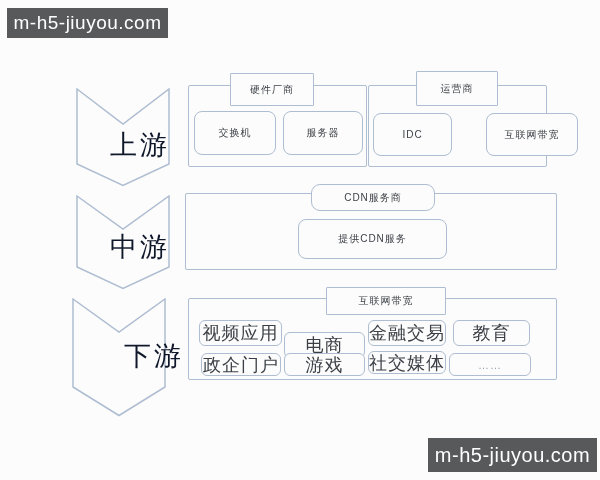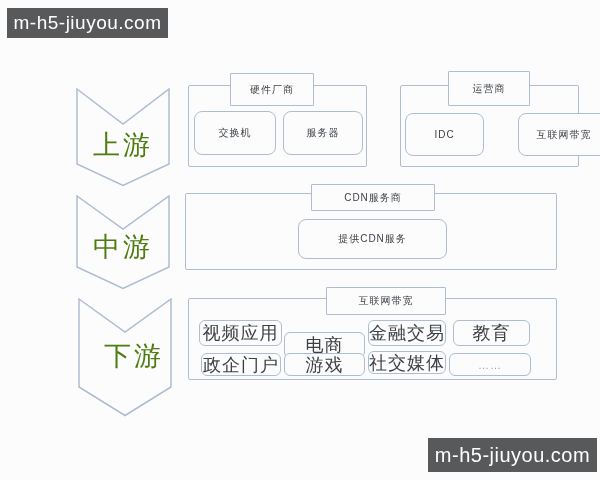--- a/index.html
+++ b/index.html
@@ -39,25 +39,25 @@
   .stage svg { position: absolute; left: 0; top: 0; display: block; }
   .stage polygon {
     fill: var(--background);
     stroke: var(--border);
     stroke-width: 1.5;
     stroke-linejoin: miter;
   }
   .stage-label {
     position: absolute;
     left: 0; right: 0;
-    text-align: center;
+    text-align: right;
     font-size: 27px;
     line-height: 30px;
     letter-spacing: 3px;
-    color: #4d7c0f;
+    color: #0f172a;
     font-weight: 500;
     z-index: 1;
   }
 
   .group {
     position: absolute;
     border: 1px solid var(--border);
     border-radius: 2px;
   }
   .group-title {
@@ -102,41 +102,41 @@
     <div class="stage-label" style="top:42px;">上游</div>
   </div>
 
   <div class="stage" style="left:76px; top:195px; width:94px; height:95px;">
     <svg width="94" height="95" viewBox="0 0 94 95">
       <polygon points="1,1 47,34 93,1 93,72 47,93.5 1,72"></polygon>
     </svg>
     <div class="stage-label" style="top:37px;">中游</div>
   </div>
 
-  <div class="stage" style="left:78px; top:298px; width:112px; height:119px;">
+  <div class="stage" style="left:72px; top:298px; width:112px; height:119px;">
     <svg width="94" height="119" viewBox="0 0 94 119">
       <polygon points="1,1 47,34 93,1 93,89 47,117.5 1,89"></polygon>
     </svg>
     <div class="stage-label" style="top:43px;">下游</div>
   </div>
 
   <div class="group" style="left:188px; top:85px; width:177px; height:80px;">
     <div class="group-title" style="left:41px; top:-13px; width:82px; height:31px;">硬件厂商</div>
     <div class="item" style="left:5px; top:25px; width:80px; height:42px;">交换机</div>
     <div class="item" style="left:94px; top:25px; width:78px; height:42px;">服务器</div>
   </div>
 
-  <div class="group" style="left:400px; top:85px; width:177px; height:80px;text-align:right;">
+  <div class="group" style="left:368px; top:85px; width:177px; height:80px;text-align:right;">
     <div class="group-title" style="left:47px; top:-15px; width:80px; height:33px;">运营商</div>
     <div class="item" style="left:4px; top:27px; width:77px; height:41px;">IDC</div>
     <div class="item" style="left:83px; top:27px; width:90px; height:41px;margin-left:34px;">互联网带宽</div>
   </div>
 
   <div class="group" style="left:185px; top:193px; width:370px; height:75px;">
-    <div class="group-title" style="left:125px; top:-10px; width:122px; height:25px;">CDN服务商</div>
+    <div class="group-title" style="left:125px; top:-10px; width:122px; height:25px;border-radius:9px;">CDN服务商</div>
     <div class="item" style="left:112px; top:25px; width:147px; height:38px;">提供CDN服务</div>
   </div>
 
   <div class="group" style="left:188px; top:298px; width:367px; height:80px;">
     <div class="group-title" style="left:137px; top:-12px; width:118px; height:26px;">互联网带宽</div>
 
     <div class="item small" style="left:10px; top:21px; width:81px; height:24px;">视频应用</div>
     <div class="item small" style="left:95px; top:21px; width:79px; height:24px;margin-top:12px;">电商</div>
     <div class="item small" style="left:179px; top:21px; width:76px; height:24px;">金融交易</div>
     <div class="item small" style="left:264px; top:21px; width:75px; height:24px;">教育</div>

